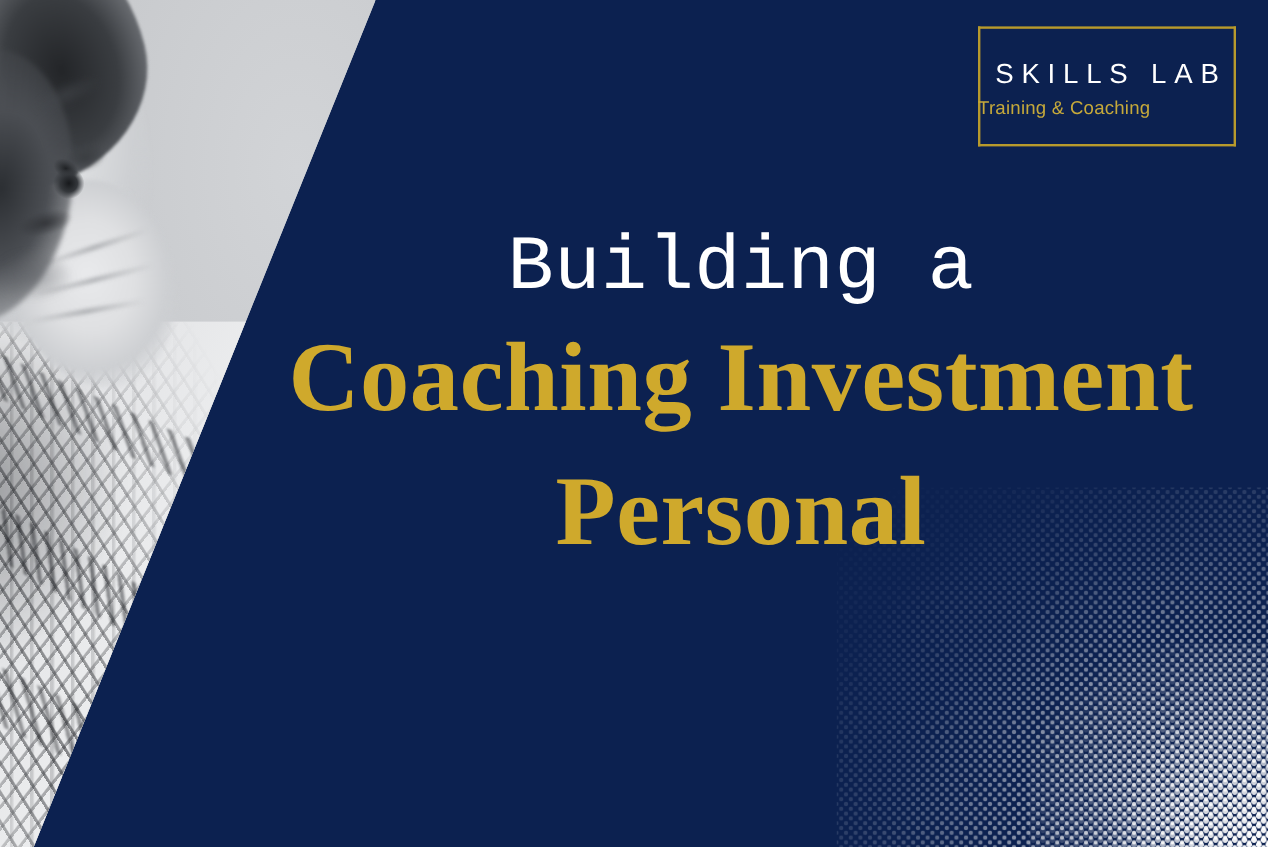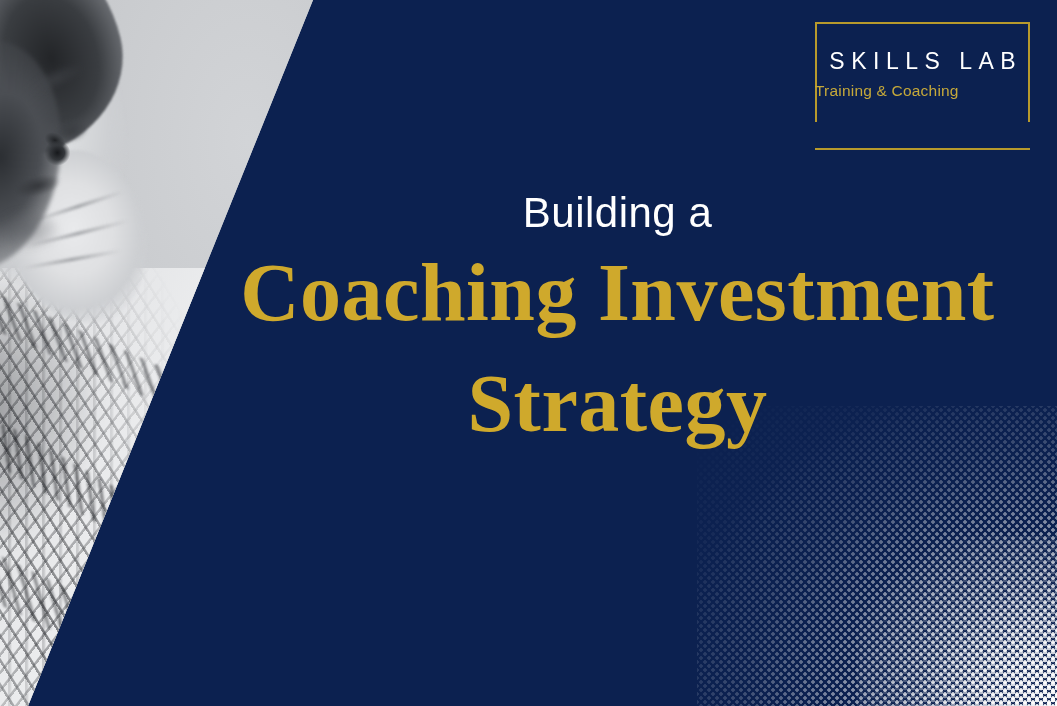--- a/index.html
+++ b/index.html
@@ -231,21 +231,21 @@
     -webkit-mask-image: radial-gradient(130% 130% at 100% 100%,
         rgba(0,0,0,1) 0%, rgba(0,0,0,.8) 25%, rgba(0,0,0,.3) 55%, rgba(0,0,0,0) 88%);
     mask-image: radial-gradient(130% 130% at 100% 100%,
         rgba(0,0,0,1) 0%, rgba(0,0,0,.8) 25%, rgba(0,0,0,.3) 55%, rgba(0,0,0,0) 88%);
   }
 
   
   #logo {
     position: absolute;
     left: 815px; top: 22px;
-    width: 215px; height: 128px; text-decoration: underline;
+    width: 215px; height: 100px; text-decoration: underline;
   }
   #logo .frame-line {
     position: absolute;
     background: #b89a2c;
   }
   #logo .fr-top    { left: 0;   top: 0;    width: 215px; height: 2px; }
   #logo .fr-bottom { left: 0;   bottom: 0; width: 215px; height: 2px; }
   #logo .fr-left   { left: 0;   top: 0;    width: 2px;   height: 100px; }
   #logo .fr-right  { right: 0;  top: 0;    width: 2px;   height: 100px; }
   .logo-title {
@@ -272,22 +272,22 @@
 
   
   #headline {
     position: absolute;
     left: 210px; top: 192px;
     width: 815px;
     text-align: center;
   }
   .line-eyebrow {
     color: #ffffff;
-    font-family: Liberation Sans, sans-serif;
-    font-size: 42px;
+    font-family: Liberation Mono, monospace;
+    font-size: 64px;
     font-weight: 400;
     line-height: 1.02;
     letter-spacing: .5px;
   }
   .line-main {
     color: #cfa92c;
     font-family: "Liberation Serif", "DejaVu Serif", serif;
     font-size: 82px;
     font-weight: 700;
     line-height: 1.28;
@@ -333,16 +333,16 @@
     <div class="frame-line fr-bottom"></div>
     <div class="frame-line fr-left"></div>
     <div class="frame-line fr-right"></div>
     <div class="logo-title">SKILLS LAB</div>
     <div class="logo-sub">Training &amp; Coaching</div>
   </div>
 
   <div id="headline">
     <div class="line-eyebrow">Building a</div>
     <div class="line-main">Coaching Investment</div>
-    <div class="line-main">Strategy</div>
+    <div class="line-main">Personal</div>
   </div>
 
 </div>
 
 </body></html>

